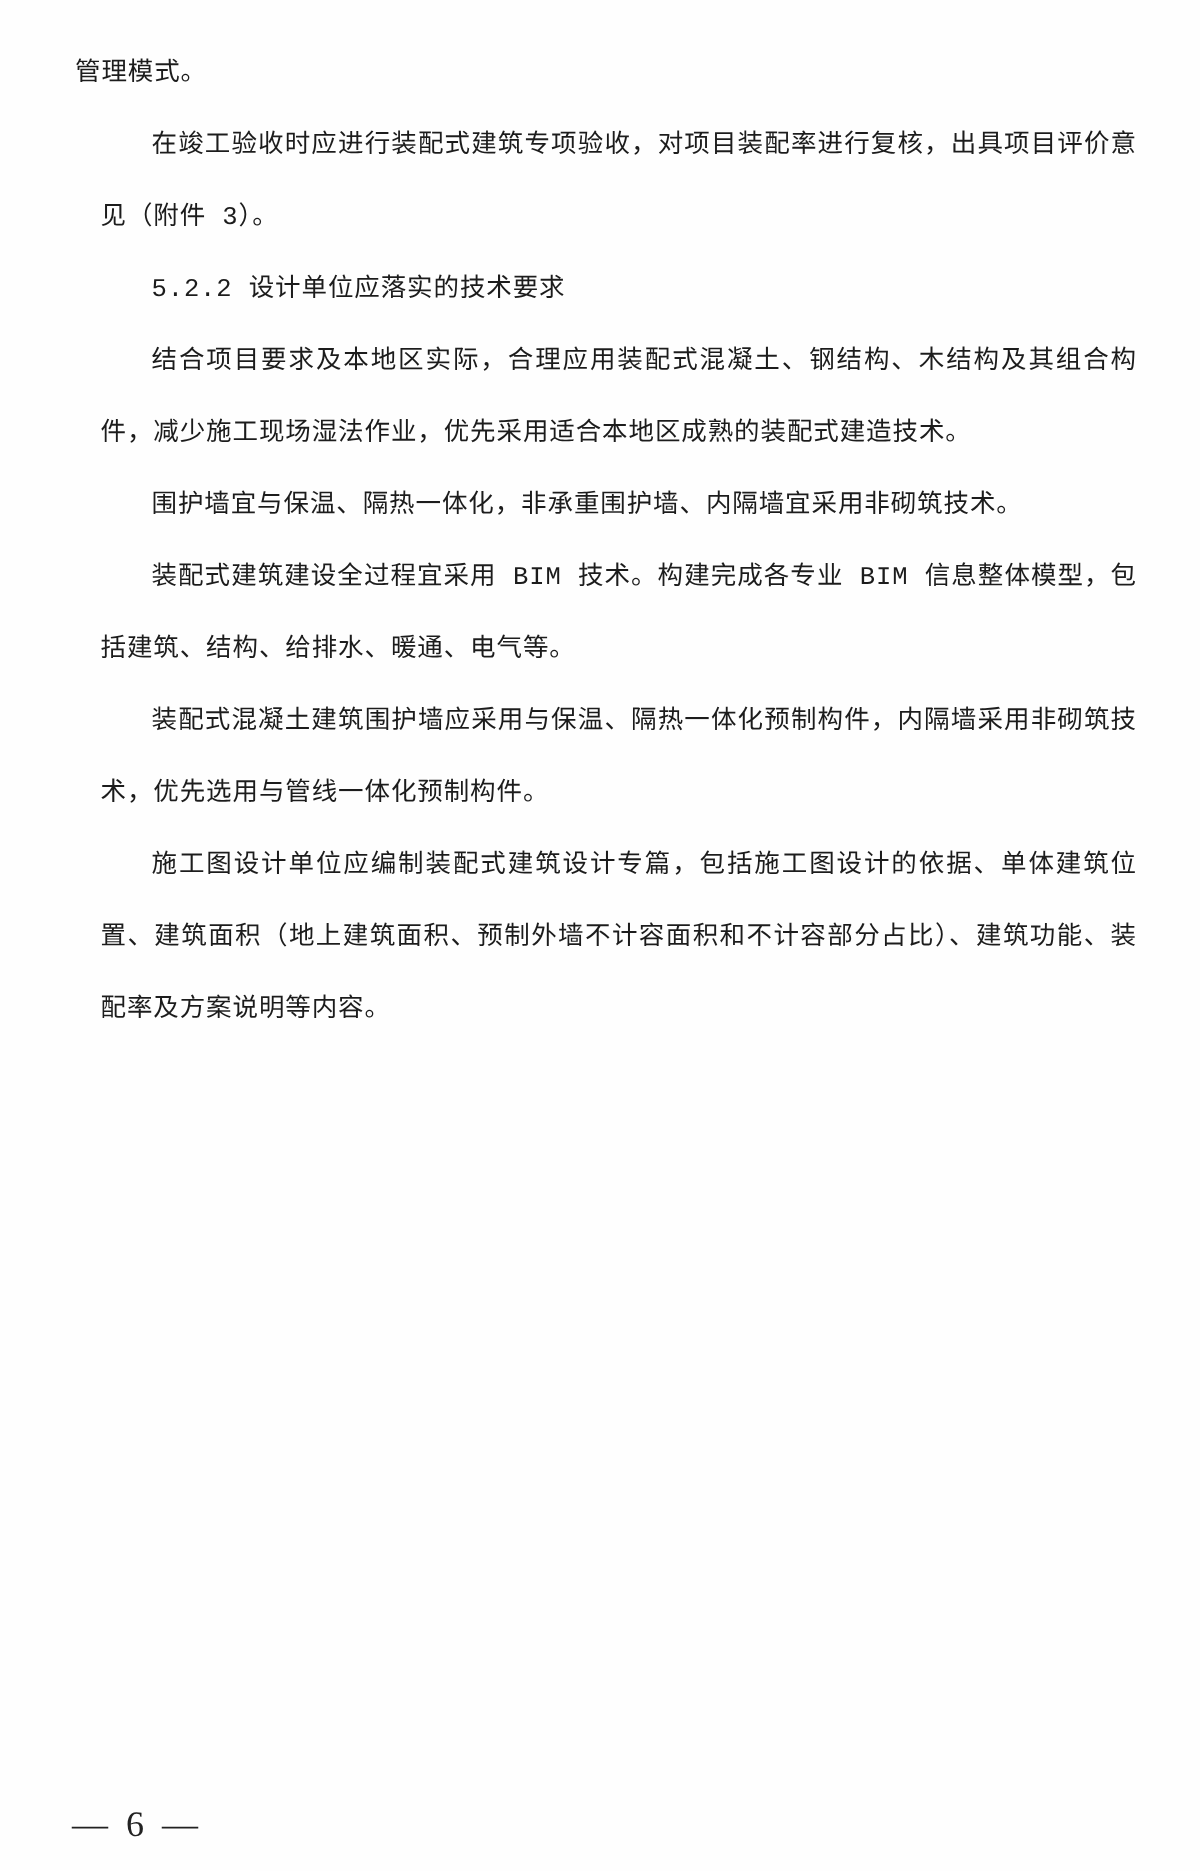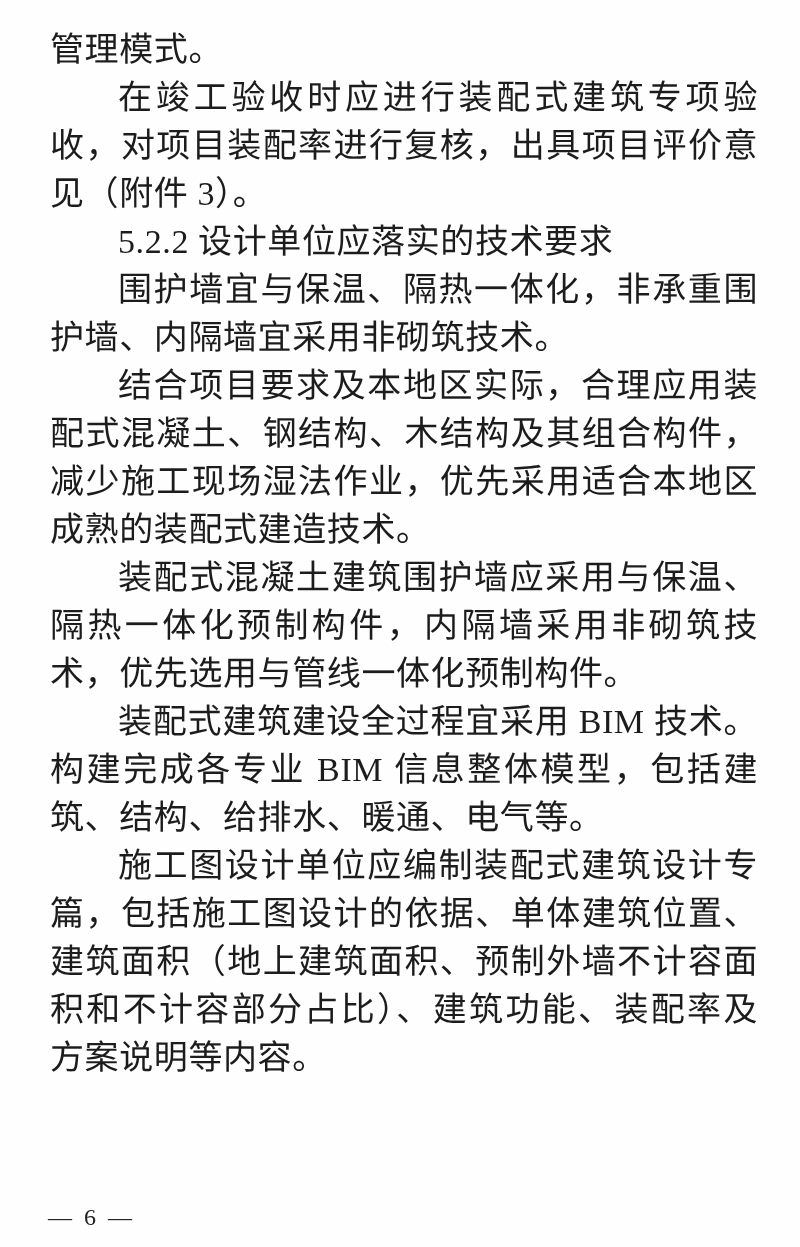--- a/index.html
+++ b/index.html
@@ -17,50 +17,52 @@
   .page {
     position: relative;
     width: 800px;
     height: 1247px;
     box-sizing: border-box;
     background: #fefefe;
     padding: 26px 42px 0 50px;
   }
   .text-block p {
     margin: 0;
-    font-size: 34px;
+    font-size: 17px;
     line-height: 48px;
     text-align: justify;
     text-justify: inter-ideograph;
     letter-spacing: 0.6px;
     word-break: break-all;
+    font-family: Liberation Mono, monospace;
   }
   .text-block p.indent {
     text-indent: 2em;
+    margin-left: 17px;
   }
   .page-footer {
     position: absolute;
     left: 48px;
     bottom: 16px;
     font-size: 24px;
     letter-spacing: 3px;
     color: #222222;
   }
 </style>
 </head>
 <body>
 
 <div class="page">
   <div class="text-block">
 
   <p>管理模式。</p>
       <p class="indent">在竣工验收时应进行装配式建筑专项验收，对项目装配率进行复核，出具项目评价意见（附件 3）。</p>
       <p class="indent">5.2.2 设计单位应落实的技术要求</p>
+      <p class="indent">结合项目要求及本地区实际，合理应用装配式混凝土、钢结构、木结构及其组合构件，减少施工现场湿法作业，优先采用适合本地区成熟的装配式建造技术。</p>
       <p class="indent">围护墙宜与保温、隔热一体化，非承重围护墙、内隔墙宜采用非砌筑技术。</p>
-      <p class="indent">结合项目要求及本地区实际，合理应用装配式混凝土、钢结构、木结构及其组合构件，减少施工现场湿法作业，优先采用适合本地区成熟的装配式建造技术。</p>
+      <p class="indent">装配式建筑建设全过程宜采用 BIM 技术。构建完成各专业 BIM 信息整体模型，包括建筑、结构、给排水、暖通、电气等。</p>
       <p class="indent">装配式混凝土建筑围护墙应采用与保温、隔热一体化预制构件，内隔墙采用非砌筑技术，优先选用与管线一体化预制构件。</p>
-      <p class="indent">装配式建筑建设全过程宜采用 BIM 技术。构建完成各专业 BIM 信息整体模型，包括建筑、结构、给排水、暖通、电气等。</p>
       <p class="indent">施工图设计单位应编制装配式建筑设计专篇，包括施工图设计的依据、单体建筑位置、建筑面积（地上建筑面积、预制外墙不计容面积和不计容部分占比）、建筑功能、装配率及方案说明等内容。</p>
     </div>
   <div class="page-footer">
     <span>— 6 —</span>
   </div>
 </div>
 
 </body></html>

